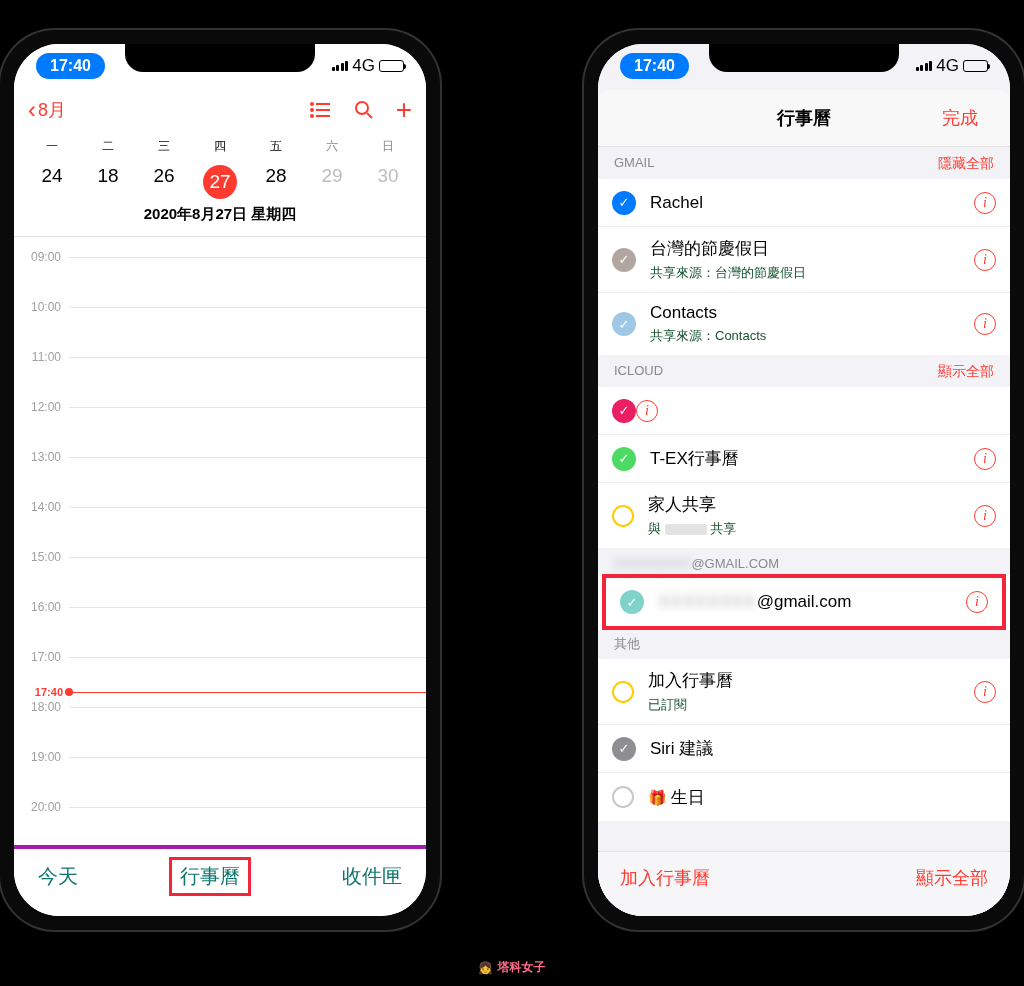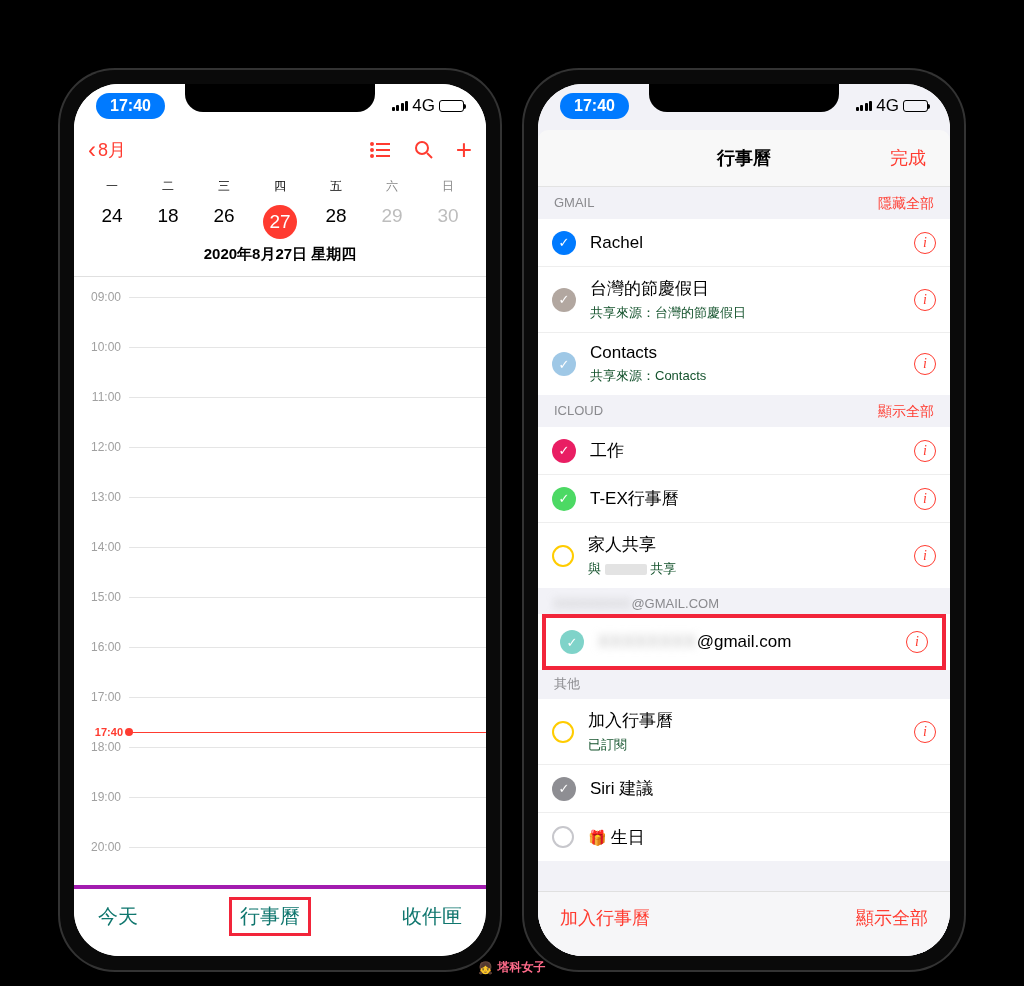--- a/index.html
+++ b/index.html
@@ -5,23 +5,23 @@
   * { box-sizing: border-box; margin: 0; padding: 0; }
   body {
     background: #000;
     width: 1024px;
     height: 986px;
     font-family: -apple-system, "Helvetica Neue", Arial, sans-serif;
     position: relative;
   }
   .container {
     display: flex;
-    justify-content: center;
+    justify-content: space-between;
     gap: 24px;
-    padding-top: 70px;
+    padding-top: 30px;
   }
   .phone {
     width: 440px;
     height: 900px;
     background: #0a0a0a;
     border-radius: 55px;
     padding: 14px;
     position: relative;
     box-shadow: 0 0 0 2px #333;
   }
@@ -220,21 +220,21 @@
     align-items: center;
     justify-content: center;
     padding: 16px 14px;
     position: relative;
     background: #f8f8f8;
     border-radius: 10px 10px 0 0;
     border-bottom: 1px solid #e3e3e3;
   }
   .modal-title { font-size: 18px; font-weight: 600; }
   .modal-done {
-    position: absolute; right: 24px; color: #ff3b30;
+    position: absolute; right: 32px; color: #ff3b30;
     font-size: 18px; font-weight: 500;
   }
 
   .section-header {
     display: flex; justify-content: space-between;
     padding: 8px 16px 6px 16px;
     font-size: 13px; color: #8a8a8e;
   }
   .section-header .action { color: #ff3b30; font-size: 14px; }
 
@@ -498,23 +498,20 @@
                     <span class="info-i">i</span>
                   </div>
                 </div>
                 <div class="section-header">
                   <span>ICLOUD</span>
                   <span class="action">顯示全部</span>
                 </div>
                 <div class="cal-list">
                   <div class="cal-row">
                     <span class="check" style="background: rgb(233, 30, 99);">✓</span>
-                    <div class="cal-text">
-                      <div class="cal-title-t">工作</div>
-                    </div>
                     <span class="info-i">i</span>
                   </div>
                   <div class="cal-row">
                     <span class="check" style="background: rgb(76, 217, 100);">✓</span>
                     <div class="cal-text">
                       <div class="cal-title-t">T-EX行事曆</div>
                     </div>
                     <span class="info-i">i</span>
                   </div>
                   <div class="cal-row">

